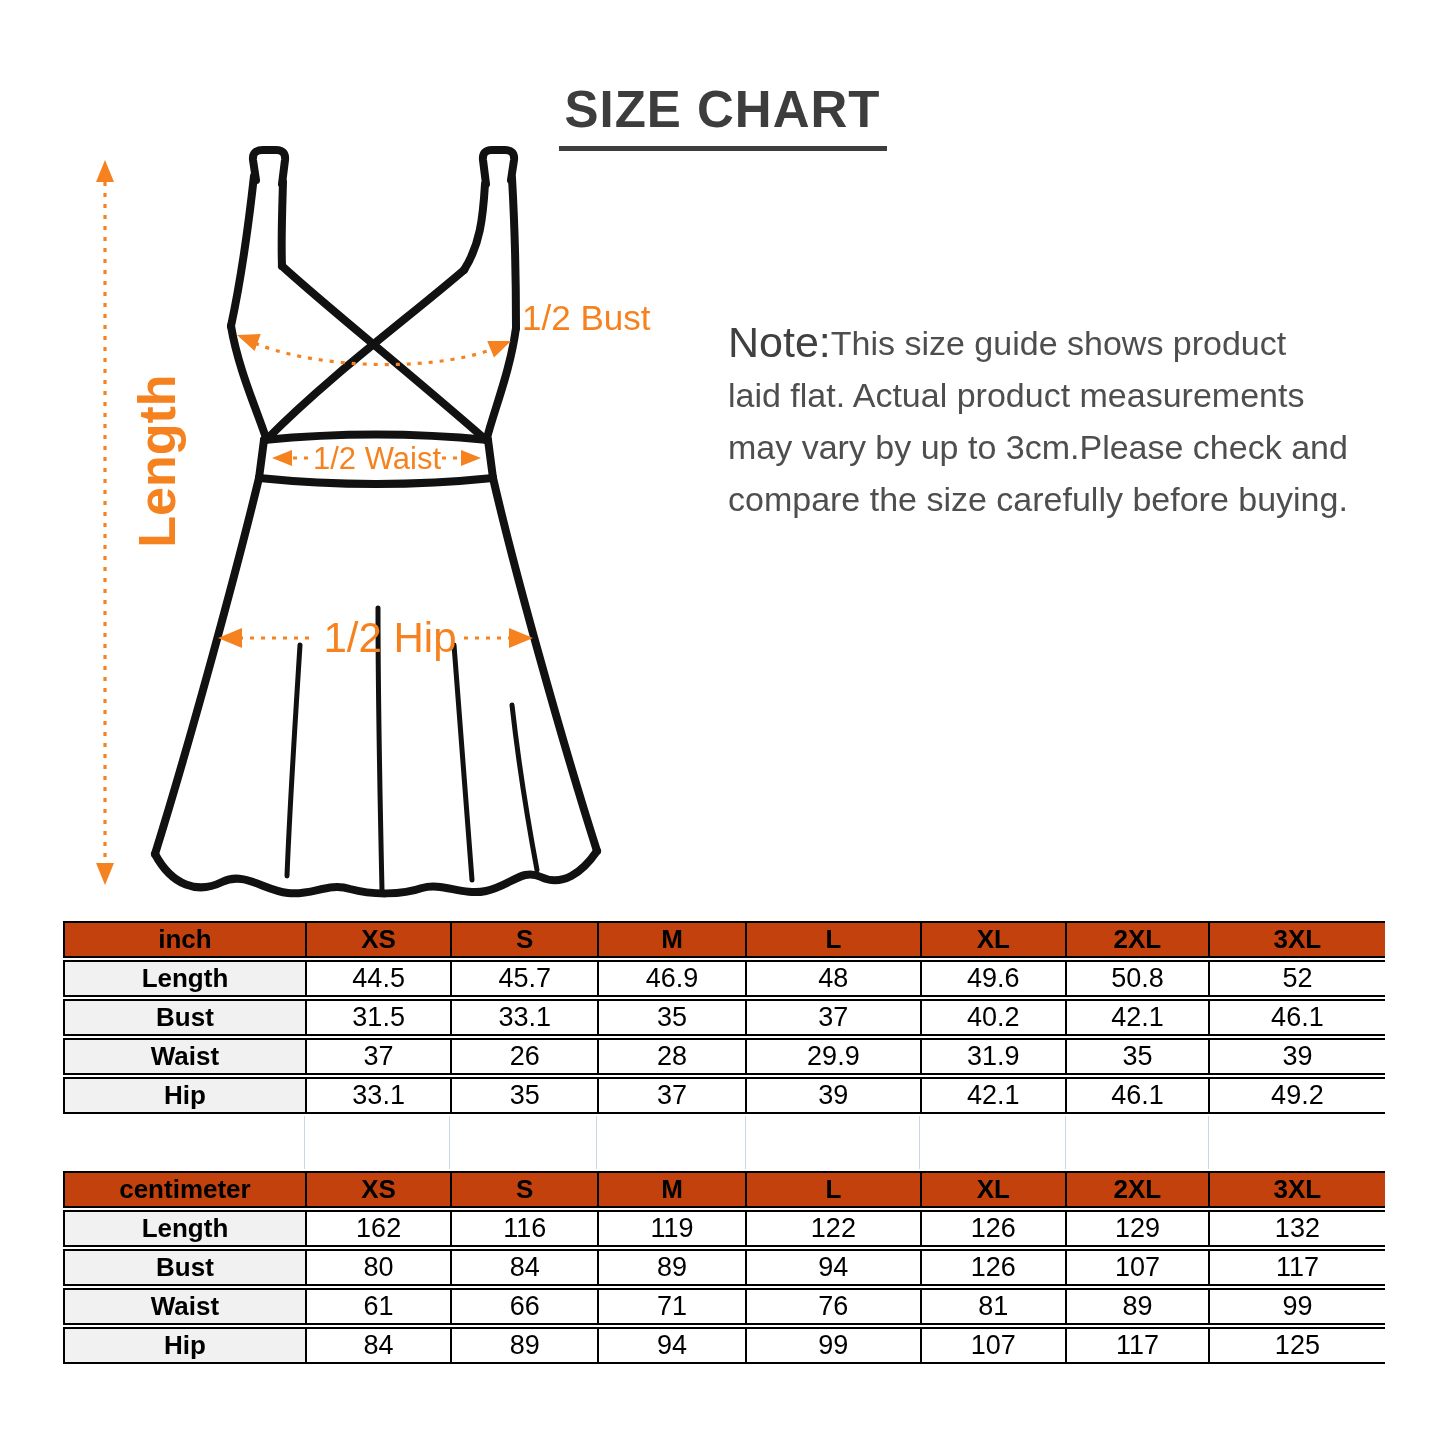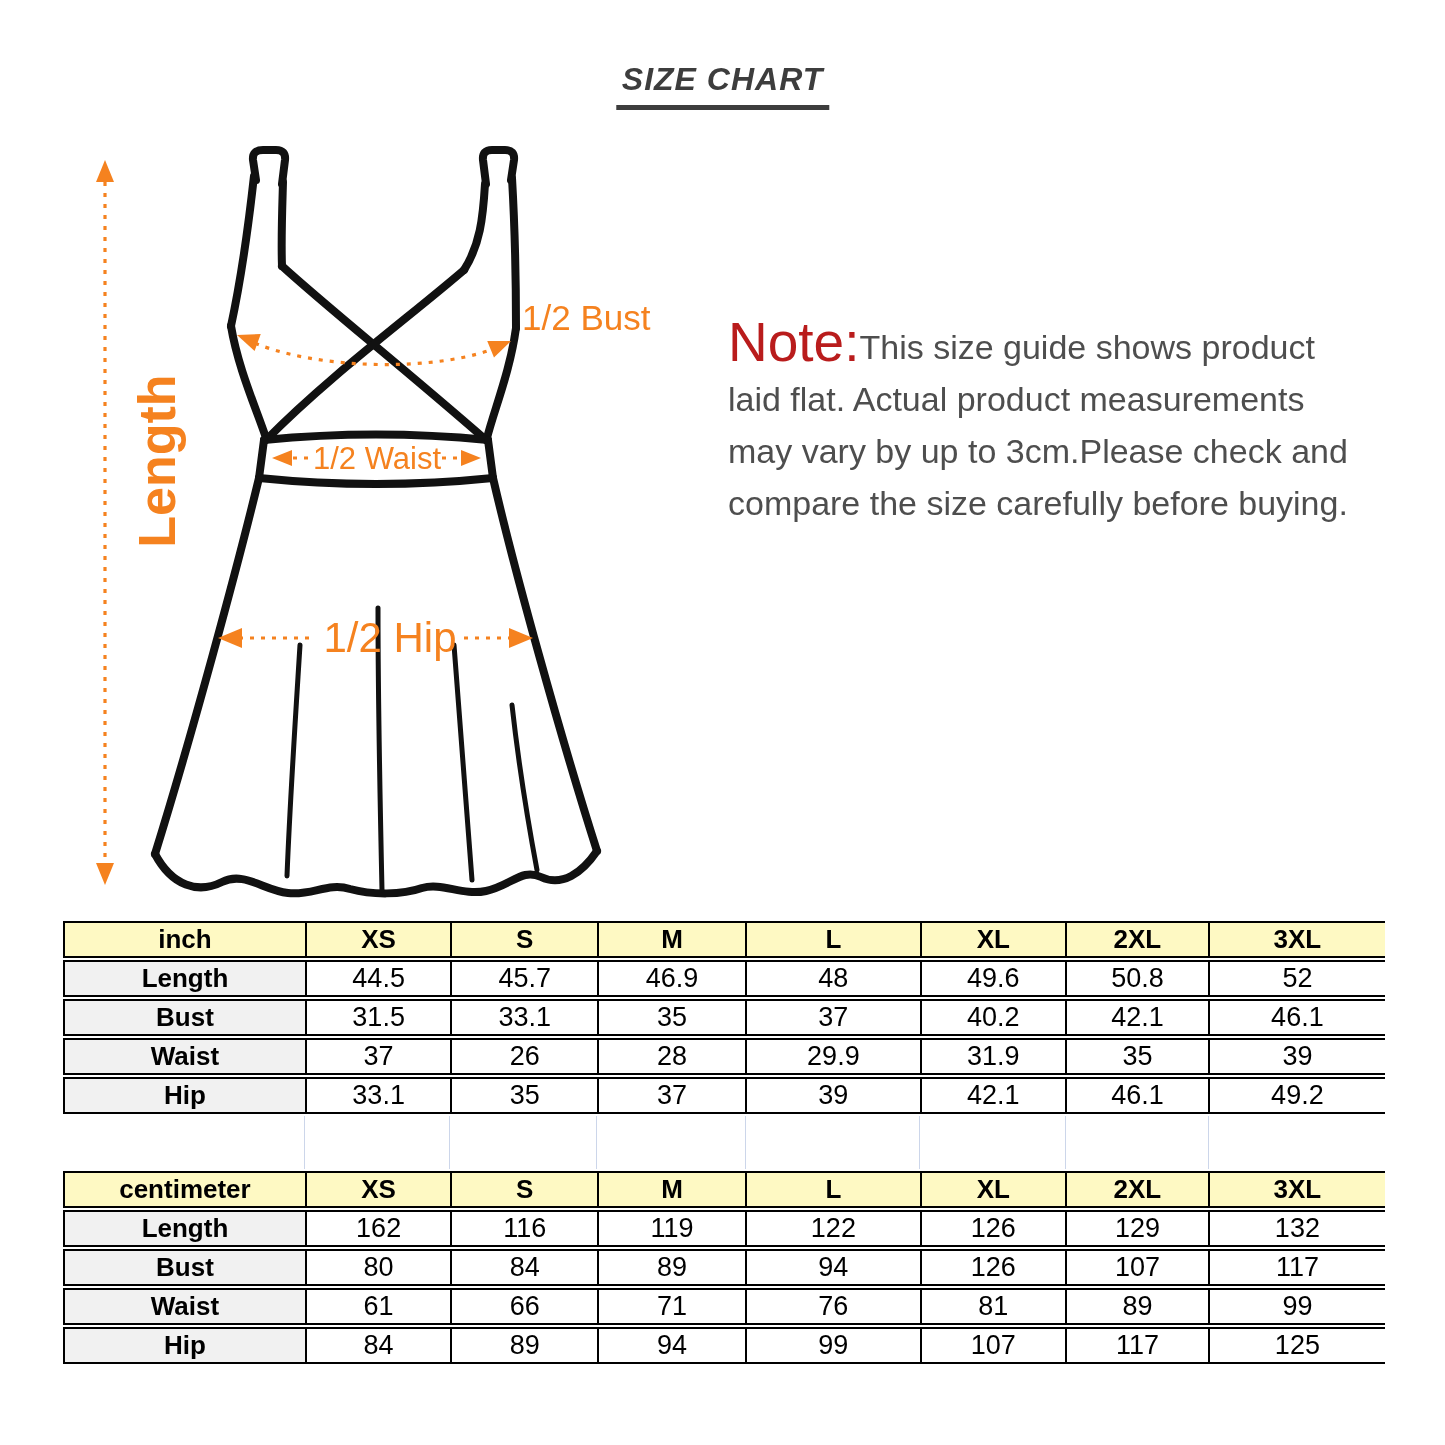--- a/index.html
+++ b/index.html
@@ -1,38 +1,38 @@
 <!DOCTYPE html>
 <html><head>
 <meta charset="utf-8">
 <style>
   html,body{margin:0;padding:0;background:#fff;}
   .page{position:relative;width:1445px;height:1445px;background:#ffffff;overflow:hidden;
         font-family:"Liberation Sans",sans-serif;}
 
   
-  .title{position:absolute;top:61px;left:50%;transform:translateX(-50%);
-         font-size:32px;font-weight:700;letter-spacing:1px;color:#3d3d3d;
-         border-bottom:5px solid #3d3d3d;padding:0 6px 7px 6px;white-space:nowrap;margin:0;font-style:italic;}
+  .title{position:absolute;top:80px;left:50%;transform:translateX(-50%);
+         font-size:51px;font-weight:700;letter-spacing:1px;color:#3d3d3d;
+         border-bottom:5px solid #3d3d3d;padding:0 6px 7px 6px;white-space:nowrap;margin:0;}
 
   
   .diagram{position:absolute;left:60px;top:140px;width:640px;height:780px;}
 
   
   .note{position:absolute;left:728px;top:316px;width:690px;color:#4e4e4e;}
   .note .line{font-size:34px;line-height:52px;white-space:nowrap;}
-  .note .prefix{font-size:55px;color:#b91c1c;line-height:52px;vertical-align:-2px;}
+  .note .prefix{font-size:43px;color:#404040;line-height:52px;vertical-align:-2px;}
 
   
   .tables{position:absolute;left:63px;top:919px;width:1322px;}
   table.size{width:100%;border-collapse:separate;border-spacing:0 2.5px;table-layout:fixed;}
   table.size td{border-top:2.5px solid #000;border-bottom:2.5px solid #000;border-left:2.5px solid #000;
         height:33px;text-align:center;vertical-align:middle;padding:0;
         font-size:27px;color:#000;background:#fff;overflow:hidden;}
-  table.size tr.head td{background:#fef9c3;font-weight:700;font-size:26px;}
+  table.size tr.head td{background:#c2410c;font-weight:700;font-size:26px;}
   table.size td.rowlabel{background:#f1f1f1;font-weight:700;font-size:26px;}
   .gap-row{display:flex;height:53px;}
   .gap-row div{border-left:1.5px solid #ccd6ea;}
   .gap-row div:first-child{border-left:none;}
   .w0{width:18.3%;}.w1{width:11%;}.w2{width:11.1%;}.w3{width:11.2%;}
   .w4{width:13.2%;}.w5{width:11%;}.w6{width:10.8%;}.w7{width:13.4%;}
 
   
   .outline{fill:none;stroke:#111111;stroke-width:8;stroke-linecap:round;stroke-linejoin:round;}
   .pleat{fill:none;stroke:#111111;stroke-width:5;stroke-linecap:round;}

